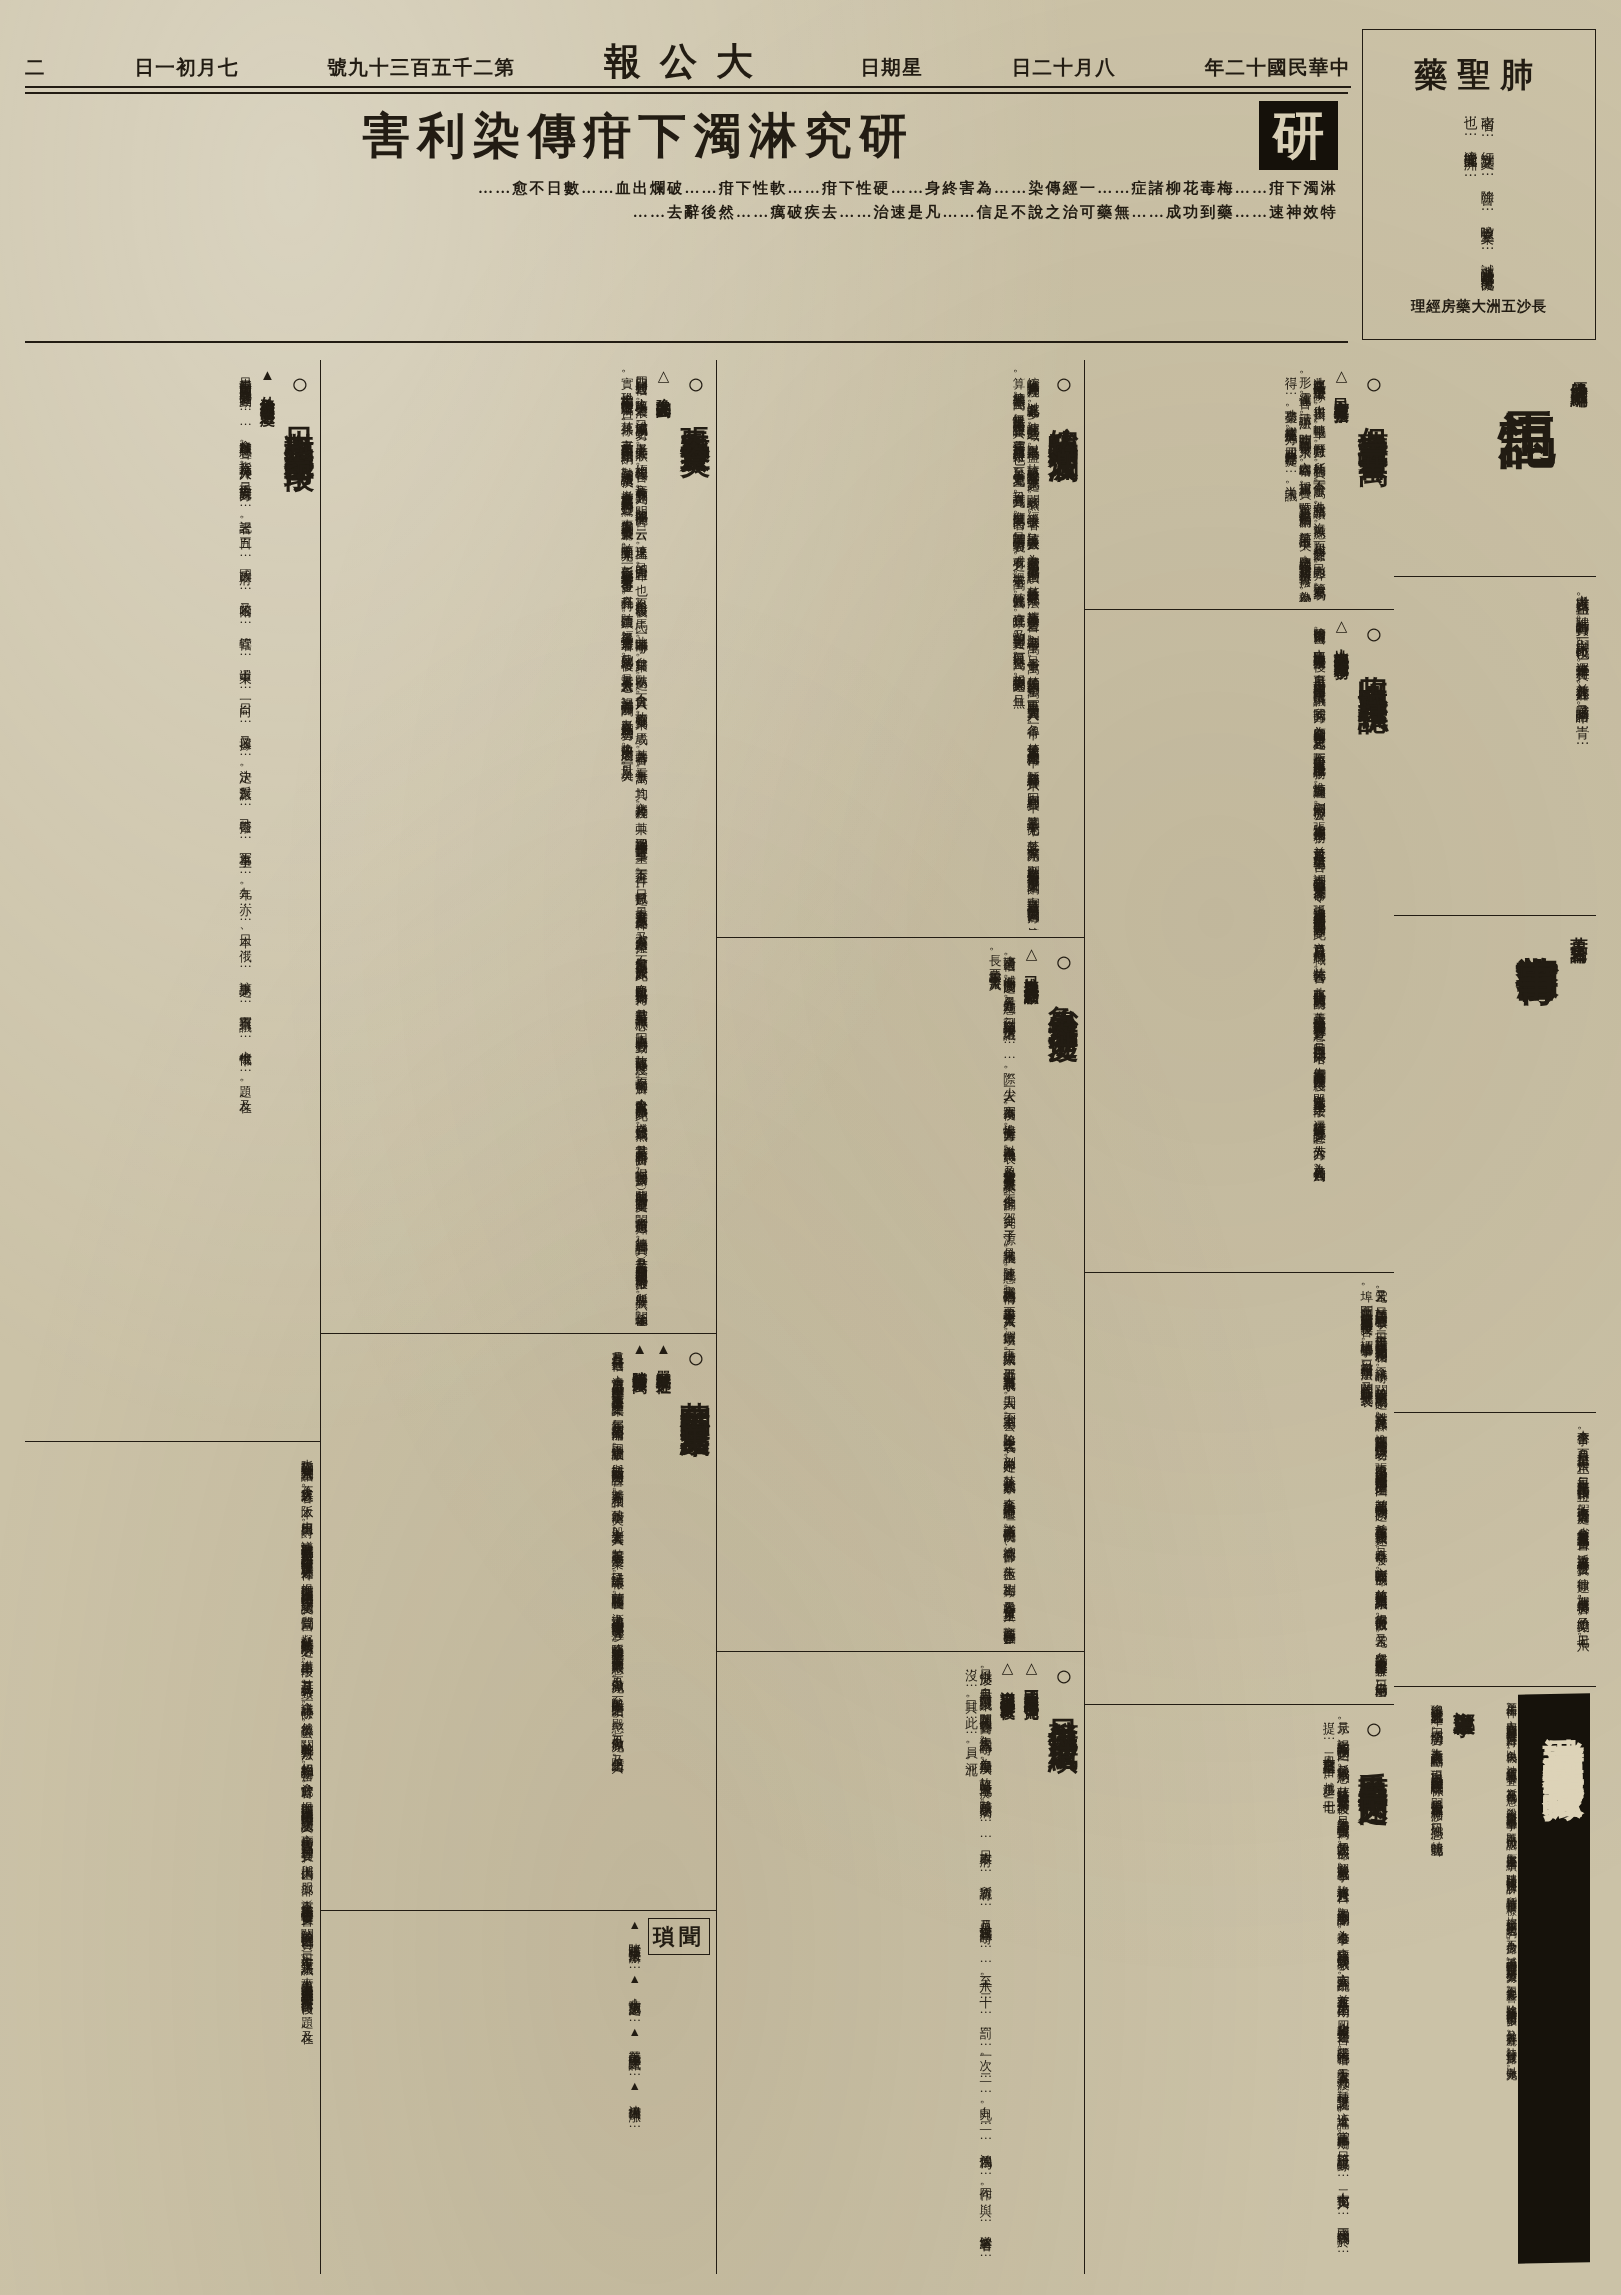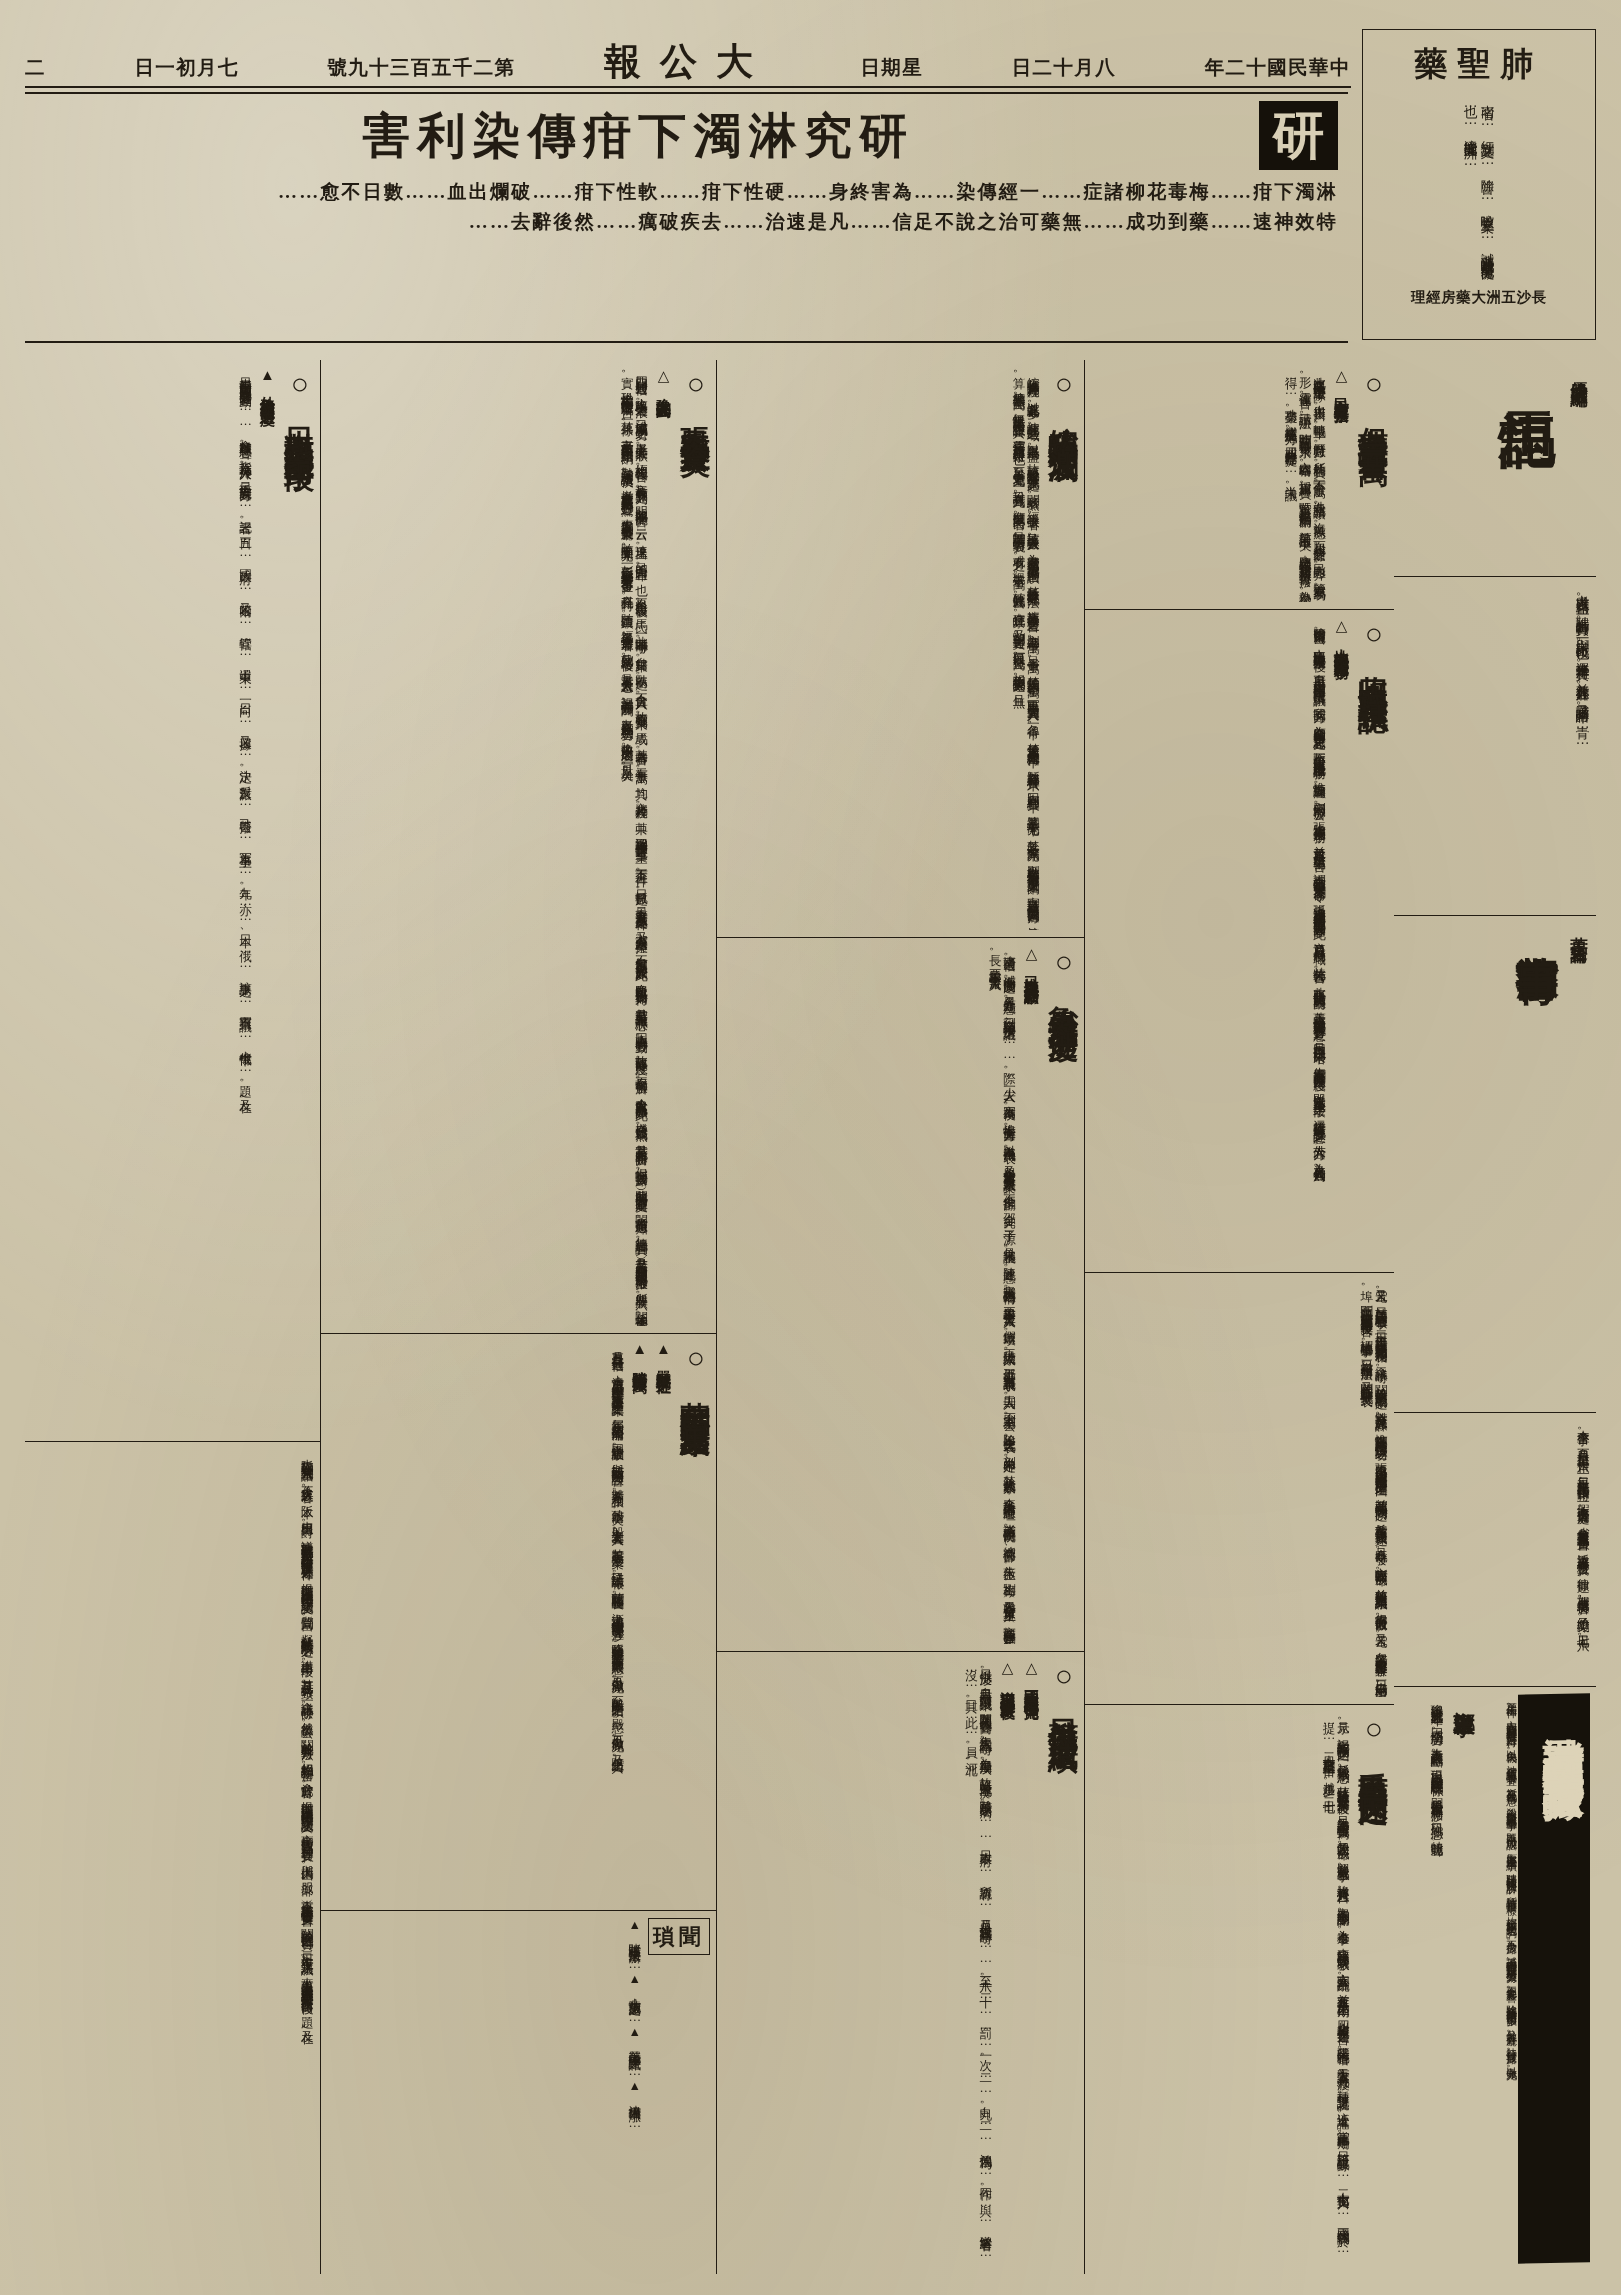--- a/index.html
+++ b/index.html
@@ -19,23 +19,23 @@
     border-bottom:2.2px solid #221c13;padding-bottom:2.9px;}
   #masthead .m-item{font-size:19.5px;font-weight:bold;letter-spacing:1.4px;white-space:nowrap;}
   #masthead .m-paper{font-size:37px;letter-spacing:19px;font-weight:bold;}
   #banner{position:absolute;left:25px;top:92px;width:1323px;height:251px;
     border-top:2.2px solid #221c13;border-bottom:2.2px solid #221c13;
     padding:7.2px 10px;box-sizing:border-box;}
   #banner-titlebar{display:flex;flex-direction:row-reverse;align-items:center;gap:17.3px;margin-bottom:7.2px;}
   #banner-seal{width:79px;height:69px;background:#15110a;color:#d8cfb6;
     display:flex;align-items:center;justify-content:center;font-size:52px;font-weight:bold;}
   #banner-title{flex:1;text-align:center;font-size:48px;font-weight:bold;letter-spacing:7.2px;white-space:nowrap;}
-  .banner-line{font-size:19px;line-height:1.55;letter-spacing:2.2px;text-align:justify;font-weight:bold;}
+  .banner-line{font-size:15px;line-height:1.55;letter-spacing:2.2px;text-align:justify;font-weight:bold;}
   #corner-ad{position:absolute;left:1362px;top:29px;width:234px;height:311px;
-    border:1.4px solid #221c13;padding:12px;box-sizing:border-box;
+    border:1.4px solid #221c13;padding:23px;box-sizing:border-box;
     display:flex;flex-direction:column;align-items:center;}
   #corner-ad .ca-title{font-size:33px;font-weight:bold;letter-spacing:10px;}
   #corner-ad .ca-body{writing-mode:vertical-rl;text-orientation:upright;font-size:13.7px;
     height:180px;margin-top:7.2px;line-height:1.25;letter-spacing:1.4px;}
   #corner-ad .ca-foot{font-size:14.4px;font-weight:bold;margin-top:14px;letter-spacing:0.7px;}
   #main{position:absolute;left:25px;top:360px;width:1571px;height:1914px;
     display:flex;flex-direction:row-reverse;}
   .strip{box-sizing:border-box;border-left:1.4px solid #221c13;display:flex;flex-direction:column;}
   .strip:last-child{border-left:none;}
   .strip-s1{width:202px;border-left:none;}

